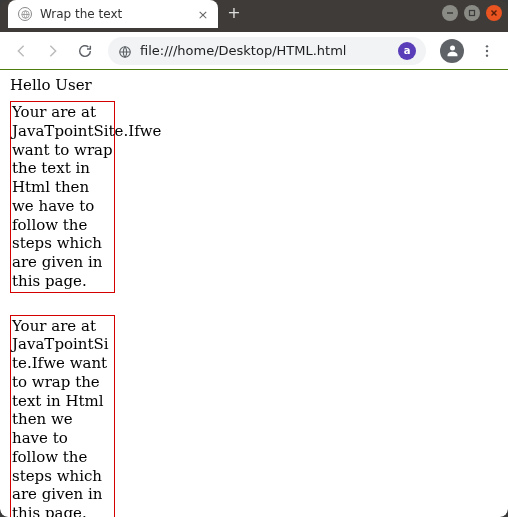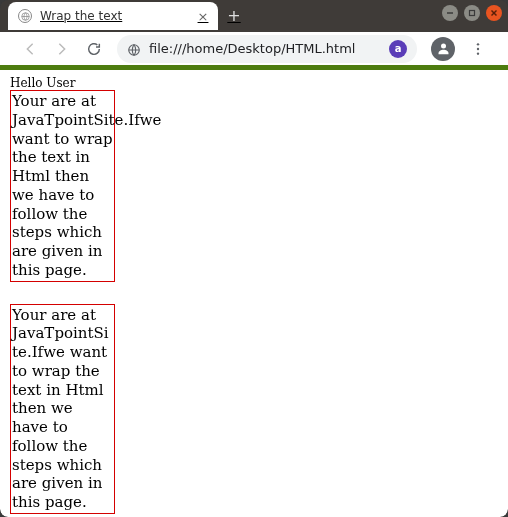--- a/index.html
+++ b/index.html
@@ -18,24 +18,23 @@
     height: 100%;
     border-radius: 8px;
     overflow: hidden;
     display: flex;
     flex-direction: column;
   }
   .titlebar {
     height: 32px;
     background: #3f3b38;
     display: flex;
-    align-items: center;
+    align-items: flex-start;
     padding: 0 8px;
     position: relative;
-    text-decoration: underline;
   }
   .tab {
     background: #ffffff;
     border-top-left-radius: 8px;
     border-top-right-radius: 8px;
     height: 28px;
     display: flex;
     align-items: center;
     padding: 0 8px 0 10px;
     gap: 8px;
@@ -97,24 +96,24 @@
     justify-content: center;
     font-size: 10px;
     color: #333;
   }
   .win-min { background: #8b8b85; }
   .win-max { background: #8b8b85; }
   .win-close { background: #e95420; }
   .toolbar {
     height: 38px;
     background: #ffffff;
-    border-bottom: 5px solid #4d7c0f;
-    display: flex;
-    align-items: center;
-    padding: 0 15px;
+    border-bottom: 1px solid #4d7c0f;
+    display: flex;
+    align-items: center;
+    padding: 0 6px;
     gap: 2px;
   }
   .tb-btn {
     width: 30px;
     height: 30px;
     display: flex;
     align-items: center;
     justify-content: center;
     color: #5f6368;
     border-radius: 50%;
@@ -170,23 +169,23 @@
   }
   .avatar svg { width: 15px; height: 15px; }
   .content {
     flex: 1;
     background: #ffffff;
     padding: 6px 10px;
     overflow: auto;
   }
   .hello {
     font-family: "DejaVu Serif", "Liberation Serif", serif;
-    font-size: 12px;
+    font-size: 15px;
     color: #000;
-    margin-bottom: 0;
+    margin-bottom: 7px;
   }
   .redbox {
     border: 1px solid #d40000;
     width: 105px;
     font-family: "DejaVu Serif", "Liberation Serif", serif;
     font-size: 15px;
     color: #000000;
     line-height: 1.25;
     padding: 1px;
     margin-bottom: 22px;

